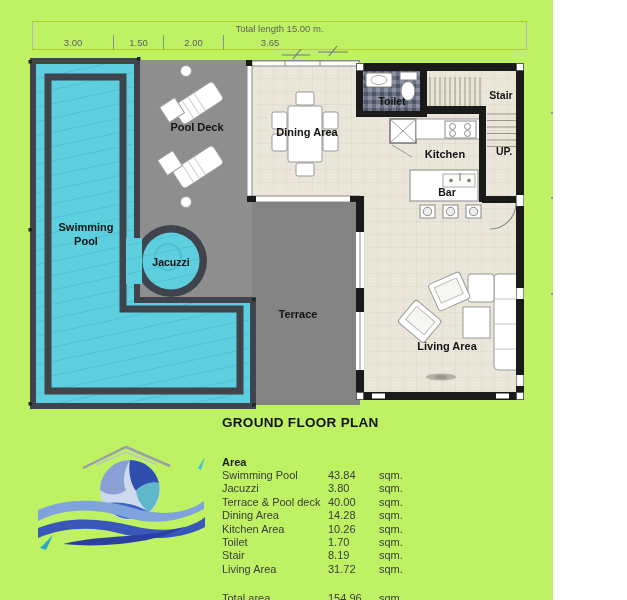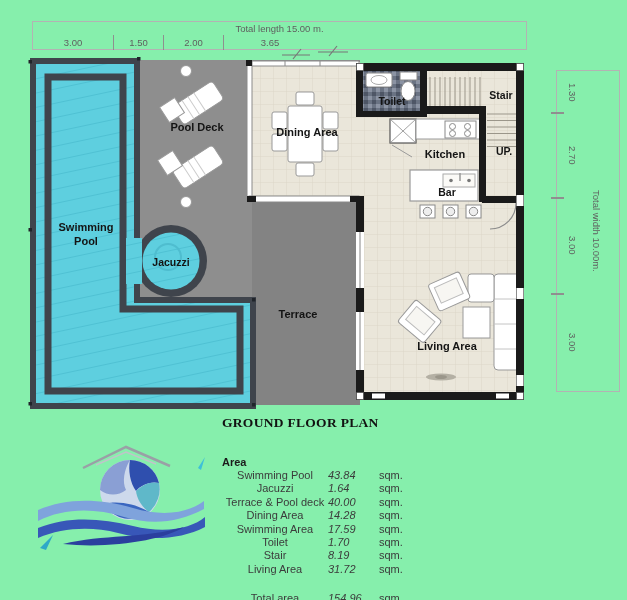--- a/index.html
+++ b/index.html
@@ -1,16 +1,16 @@
 <!DOCTYPE html>
 <html style="--pool: #5ecfdf; --pool-line: #45b8cb; --deck: #8e8e8e; --terrace: #838383; --floor: #eae6da; --wall: #1a1a1a; --frame: #3f444c; --dim-text: #5f5f5f; --logo-blue: #3857b8;"><head>
 <meta charset="utf-8">
 <style>
   html,body{margin:0;padding:0;background:#fff;}
-  #screen{position:relative;width:627px;height:600px;background:#86efac;overflow:hidden;
+  #screen{position:relative;width:553px;height:600px;background:#bef264;overflow:hidden;
           font-family:"Liberation Sans",sans-serif;}
   svg text{font-family:"Liberation Sans",sans-serif;}
 
   
   .dim-top{position:absolute;left:32px;top:21px;width:495px;height:29px;
            border:1px solid #b3b3b3;box-sizing:border-box;color:var(--dim-text,#5f5f5f);font-size:9.5px;}
   .dt-label{height:13px;line-height:13px;text-align:center;}
   .dt-cells{display:flex;height:15px;}
   .dt-cells span{display:flex;align-items:center;justify-content:center;height:100%;box-sizing:border-box;}
   .dt-cells span + span{border-left:1px solid #8f8f8f;text-align:center;}
@@ -25,26 +25,26 @@
   .dr-cells div{display:flex;align-items:center;justify-content:center;}
   .dr-cells span{writing-mode:vertical-rl;}
   .h1{height:42px}.h2{height:85px}.h3{height:96px}.h4{height:99px}
   .dr-tick{position:absolute;left:-6px;width:13px;height:2px;background:#8f8f8f;}
 
   
   #plan{position:absolute;left:0;top:0;}
 
   
   .page-title{position:absolute;left:222px;top:415px;font-size:13.5px;font-weight:bold;
-              letter-spacing:.3px;color:#121212;font-family:Liberation Serif, serif;}
+              letter-spacing:.3px;color:#121212;}
   .area-table{position:absolute;left:222px;top:455px;font-size:11px;color:#3b3b3b;}
   .area-table .hd{font-weight:bold;color:#1c1c1c;height:14px;line-height:14px;}
   .arow{display:flex;height:13.4px;line-height:13.4px;}
-  .arow .c1{width:106px;text-align:center;}
-  .arow .c2{width:51px;font-style:italic;}
+  .arow .c1{width:106px;}
+  .arow .c2{width:51px;}
   .arow.total{margin-top:16px;}
 
   #logo{position:absolute;left:38px;top:438px;}
 </style>
 </head>
 <body>
 <div id="screen">
 
 <div class="dim-top">
   <div class="dt-label">Total length 15.00 m.</div>
@@ -271,36 +271,36 @@
 
 <div class="area-table">
   <div class="hd">Area</div>
   <div class="arow">
     <span class="c1">Swimming Pool</span>
     <span class="c2">43.84</span>
     <span class="c3">sqm.</span>
   </div>
   <div class="arow">
     <span class="c1">Jacuzzi</span>
-    <span class="c2">1.64</span>
+    <span class="c2">3.80</span>
     <span class="c3">sqm.</span>
   </div>
   <div class="arow">
     <span class="c1">Terrace &amp; Pool deck</span>
     <span class="c2">40.00</span>
     <span class="c3">sqm.</span>
   </div>
   <div class="arow">
     <span class="c1">Dining Area</span>
     <span class="c2">14.28</span>
     <span class="c3">sqm.</span>
   </div>
   <div class="arow">
-    <span class="c1">Swimming Area</span>
-    <span class="c2">17.59</span>
+    <span class="c1">Kitchen Area</span>
+    <span class="c2">10.26</span>
     <span class="c3">sqm.</span>
   </div>
   <div class="arow">
     <span class="c1">Toilet</span>
     <span class="c2">1.70</span>
     <span class="c3">sqm.</span>
   </div>
   <div class="arow">
     <span class="c1">Stair</span>
     <span class="c2">8.19</span>

